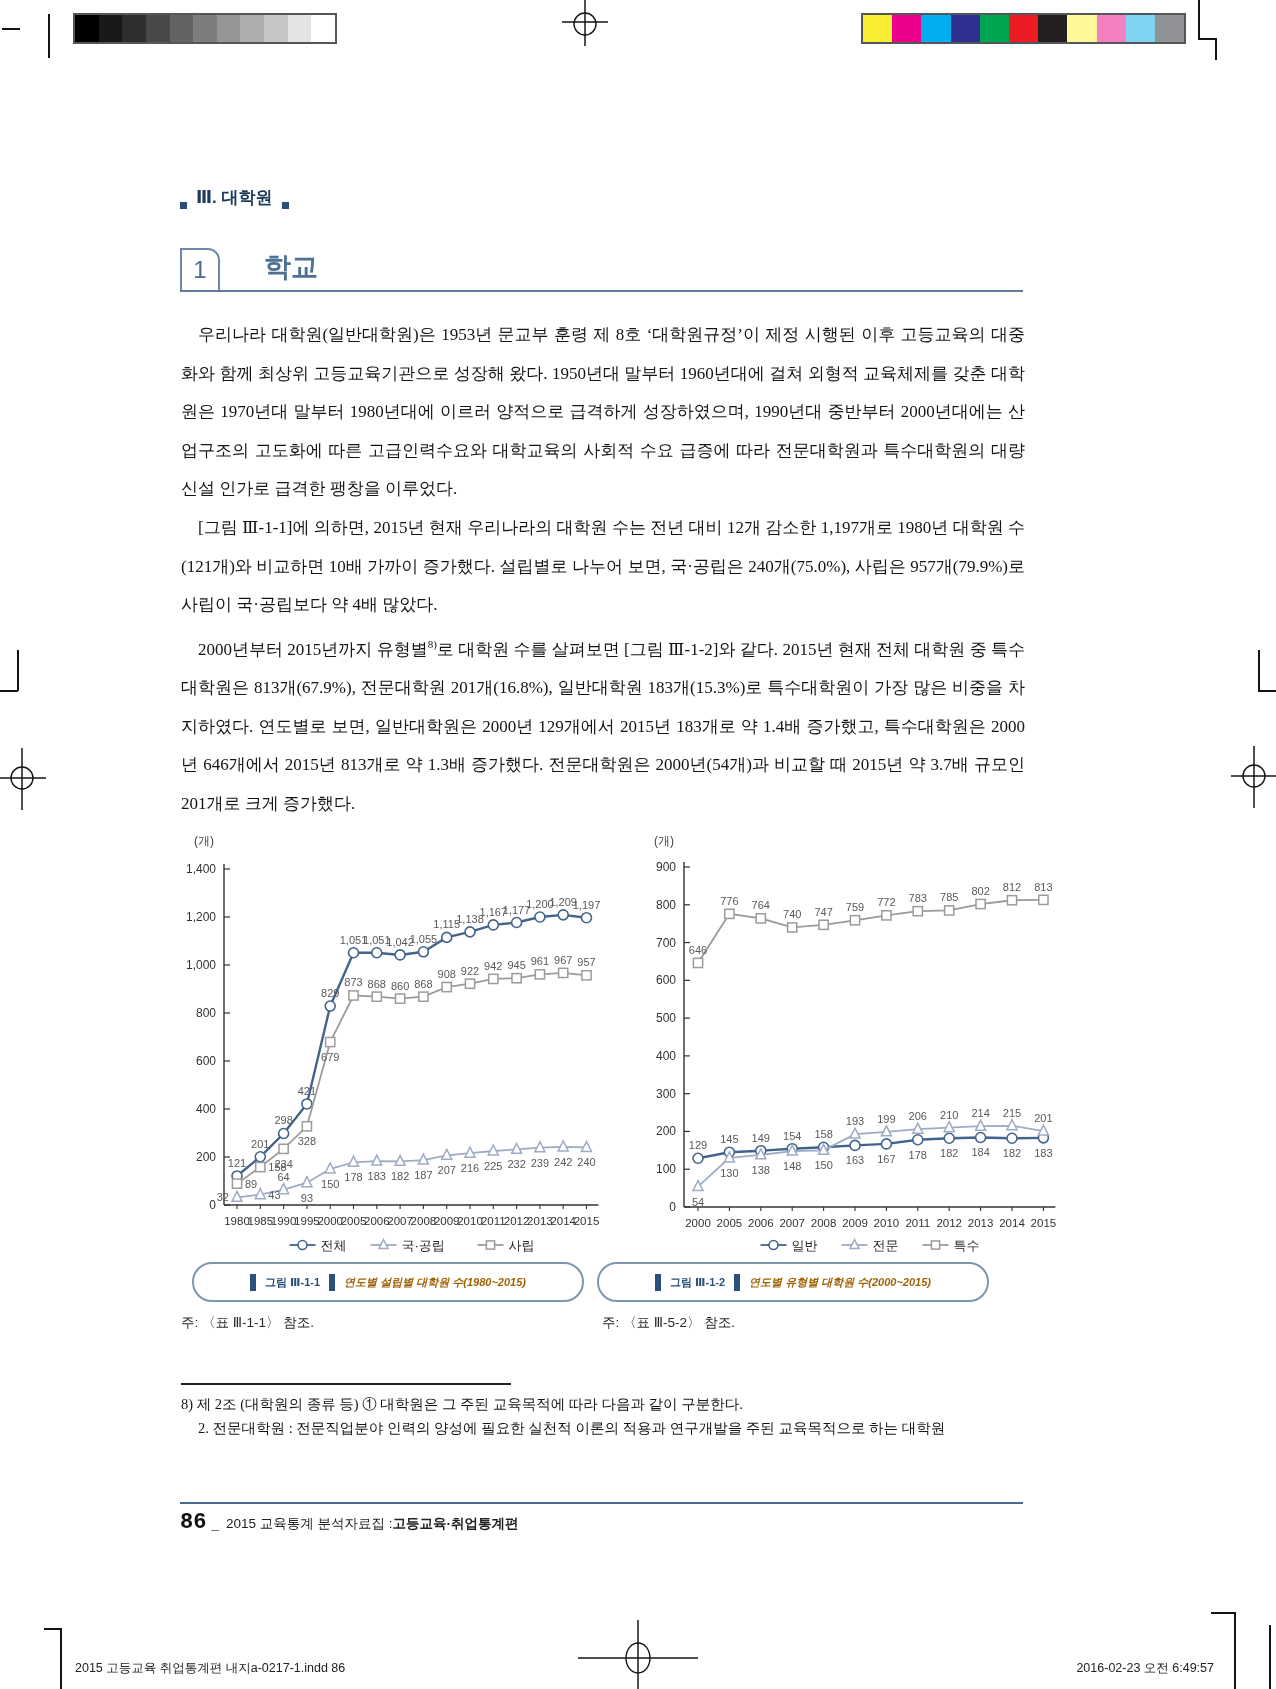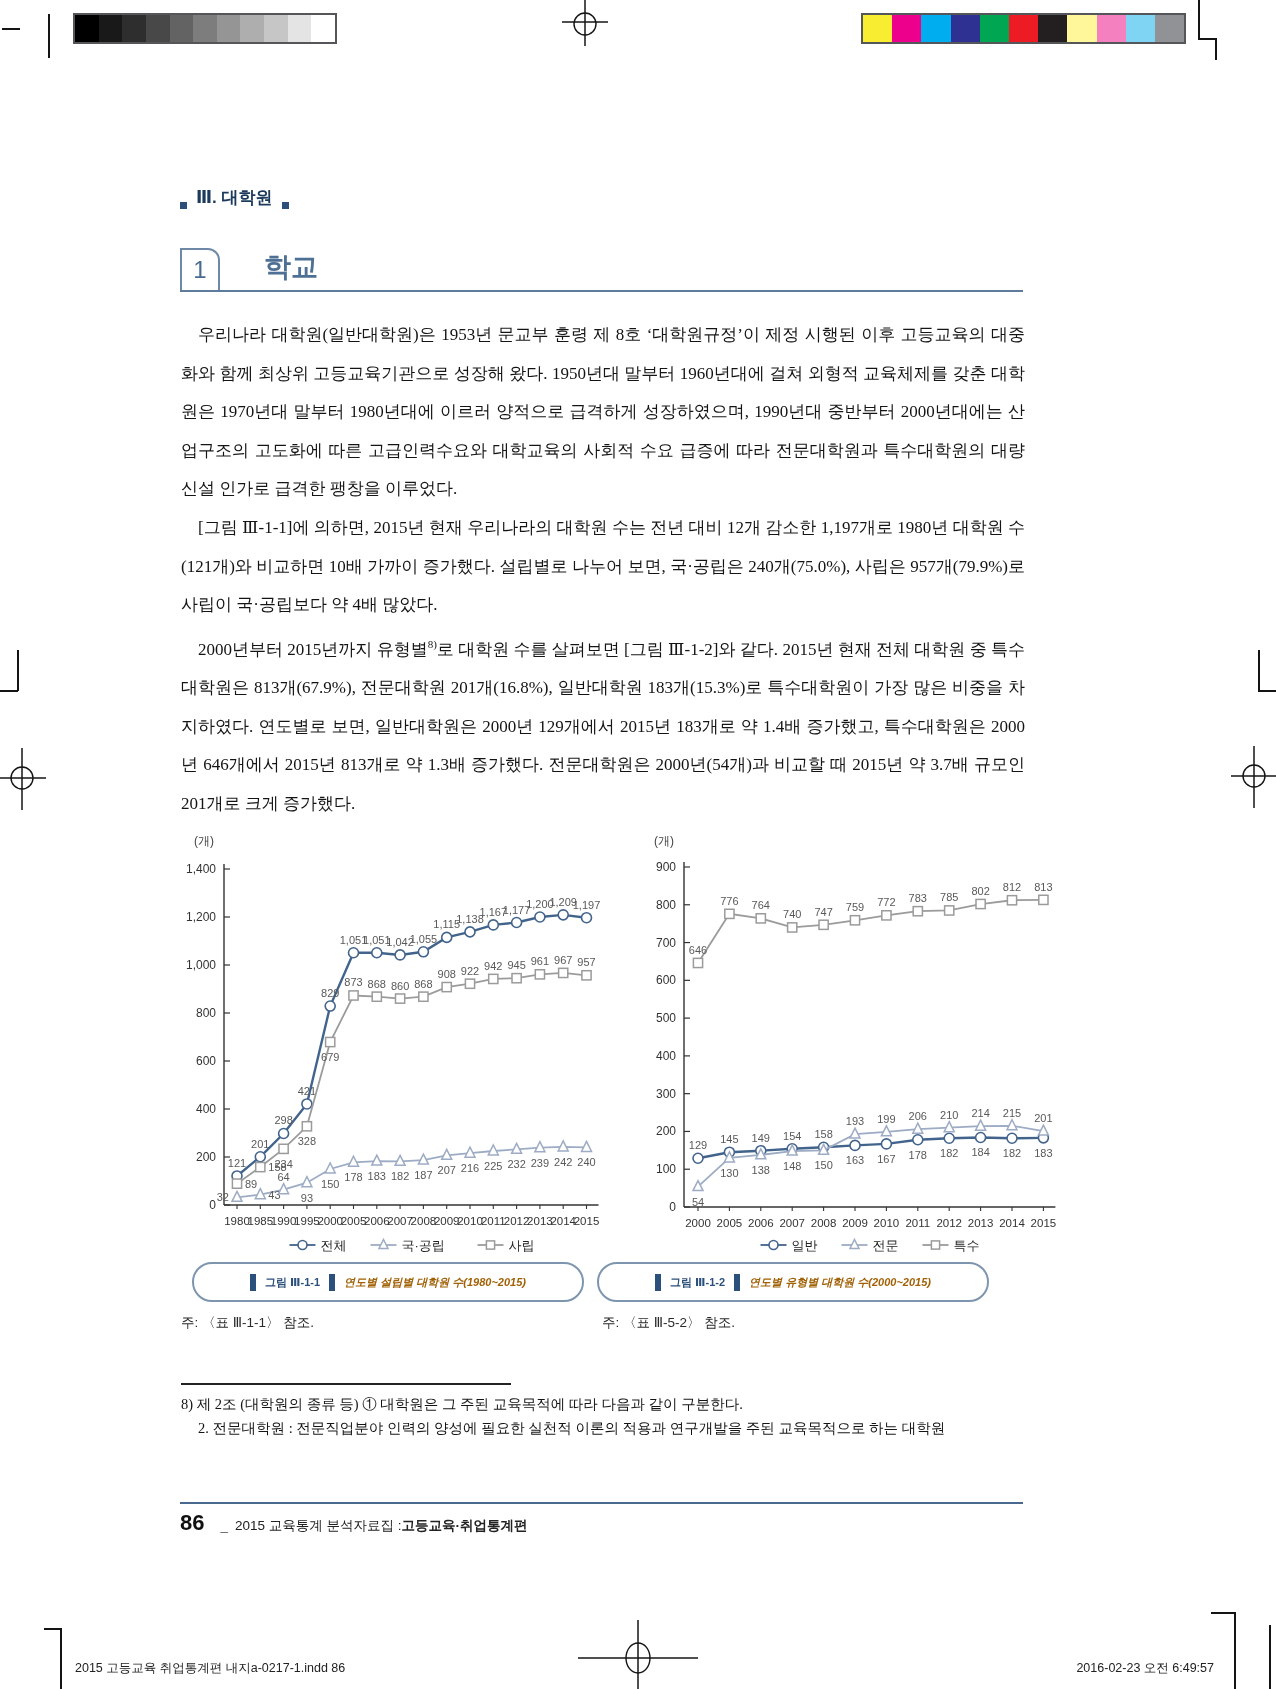--- a/index.html
+++ b/index.html
@@ -33,21 +33,21 @@
   .cap-title { color:#a16207; white-space:nowrap;font-style:italic; }
   .note { position:absolute; font-size:13.5px; color:#2a2a2a; }
   .fn-divider { position:absolute; left:181px; top:1383px; width:330px; height:2px; background:#222; }
   .footnote { position:absolute; left:181px; top:1393px; width:860px;
               font-family:"Liberation Serif","DejaVu Serif",serif; font-size:14.5px;
               line-height:23.5px; color:#141414; }
   .footnote .item { padding-left:17px; }
   .footer-rule { position:absolute; left:180px; top:1502px; width:843px; height:2px; background:#49698e; }
   .footer { position:absolute; left:180px; top:1510px; display:flex; align-items:baseline;
             font-size:13.5px; color:#222; }
-  .footer .num { font-size:22px; font-weight:700; margin-right:16px; color:#111; }
+  .footer .num { font-size:22px; font-weight:700; margin-right:5px; color:#111;font-family:Liberation Mono, monospace; }
   .footer .sep { margin-right:7px; color:#555; }
   .footer .bold { font-weight:700; }
   .printinfo { position:absolute; font-size:12.5px; color:#222; }
 </style>
 </head>
 <body>
 
 <div id="page">
 
   <div class="mark" style="left:2px;top:28px;width:18px;height:1.5px"></div>

